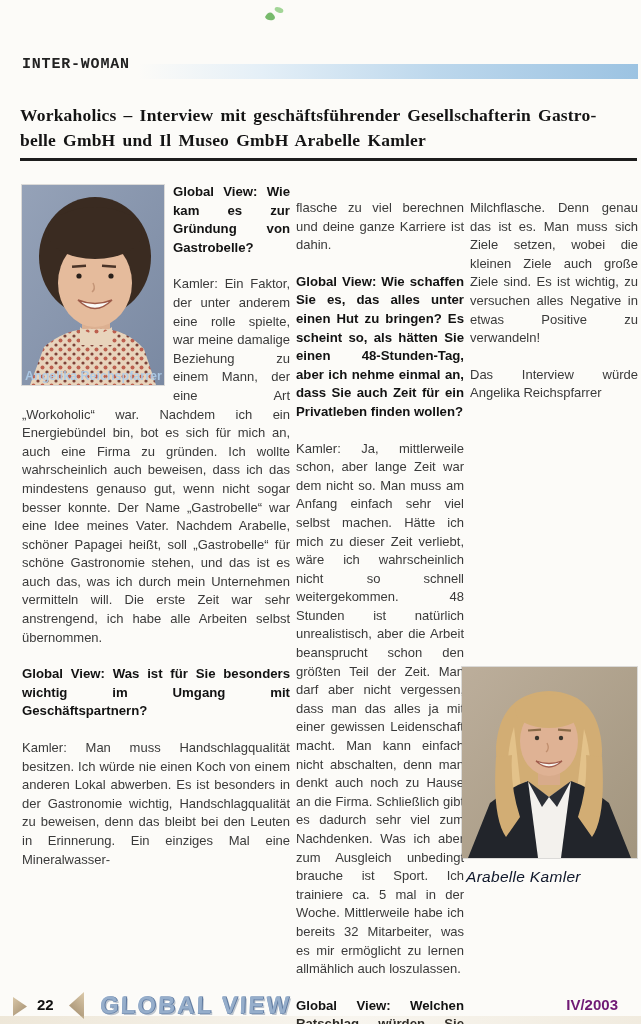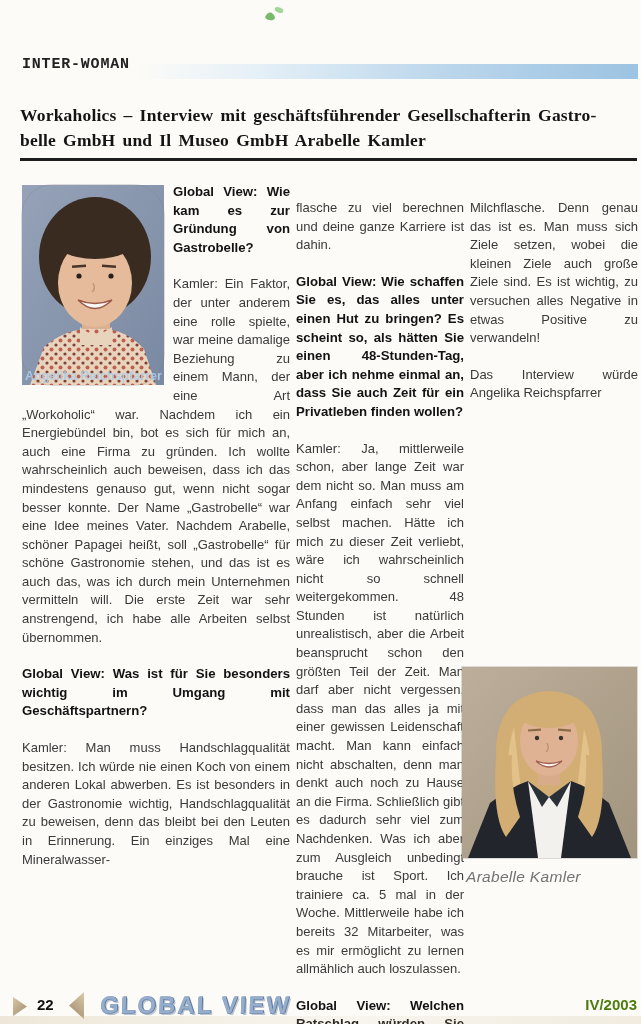--- a/index.html
+++ b/index.html
@@ -41,29 +41,28 @@
     font-weight:bold; color:#121212; font-size:13.2px;
     line-height:18.6px; margin:18px 0; text-align:justify;
   }
   .q-first { margin-top:0; }
   .a { margin:16px 0 18px; }
   .a-last { margin-bottom:0; }
   .photo1 {
     float:left; width:142px; height:200px;
     margin:2px 9px 5px 0; position:relative;
     outline:1px solid rgba(120,120,120,.25);
-    border-radius:31px;
   }
   .photo2 {
     position:absolute; left:462px; top:667px; width:175px; height:191px;
     outline:1px solid rgba(120,120,120,.25);
   }
   .photo2-caption {
     position:absolute; left:466px; top:868px;
-    font-size:15.5px; font-style:italic; color:#737373; letter-spacing:.3px;
+    font-size:15.5px; font-style:italic; color:#0f172a; letter-spacing:.3px;
   }
   .footer-tri-r {
     position:absolute; left:13px; top:997px; width:14px; height:19px;
     clip-path:polygon(0 0, 100% 50%, 0 100%);
     background:linear-gradient(135deg,#d9c7a8,#a18c6e);
   }
   .footer-page-number {
     position:absolute; left:37px; top:996px;
     font-size:15px; font-weight:bold; color:#111;
   }
@@ -73,22 +72,22 @@
     background:linear-gradient(225deg,#dccaab,#9b8668);
   }
   .footer-logo {
     position:absolute; left:100px; top:991px;
     font-size:24px; font-weight:bold; letter-spacing:2px;
     color:#96aecb; transform:skewX(-2deg);
     text-shadow:1px 0 0 #5f7aa0, 0 1px 0 #7e97b8,
                 2px 2px 0 rgba(70,95,130,.35), -1px -1px 0 rgba(255,255,255,.75);
   }
   .footer-issue {
-    position:absolute; left:575px; top:996px; width:62px; text-align:right;
-    font-size:15px; font-weight:bold; color:#4d7c0f;
+    position:absolute; left:556px; top:996px; width:62px; text-align:right;
+    font-size:15px; font-weight:bold; color:#701a75;
   }
   .bottom-smear {
     position:absolute; left:0; top:1016px; width:641px; height:8px;
     background:linear-gradient(to right, rgba(212,194,158,.35), rgba(212,194,158,.1) 55%, rgba(212,194,158,.28));
   }
 </style>
 </head>
 <body>
 
 <div class="scan-mark">

